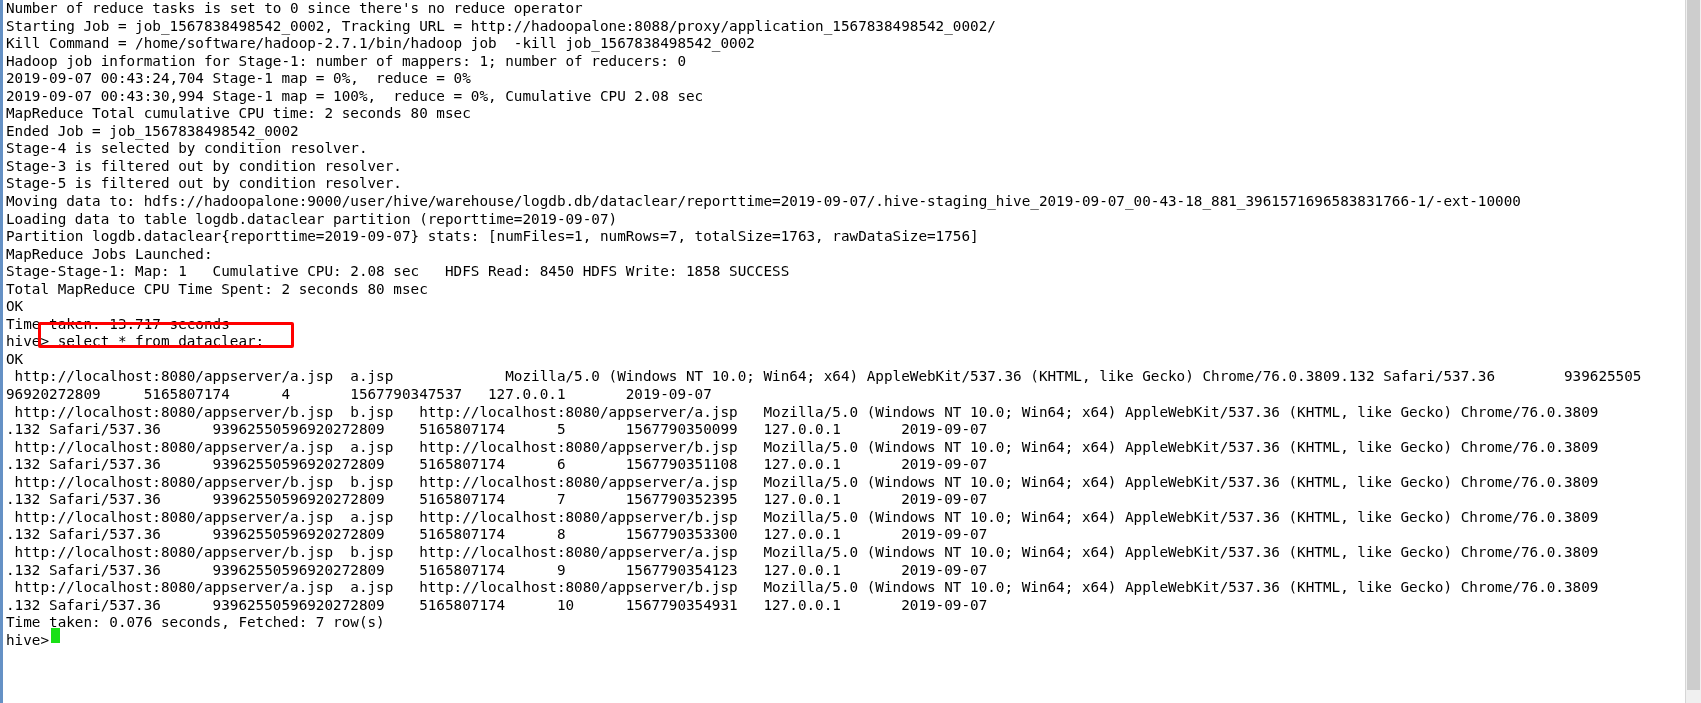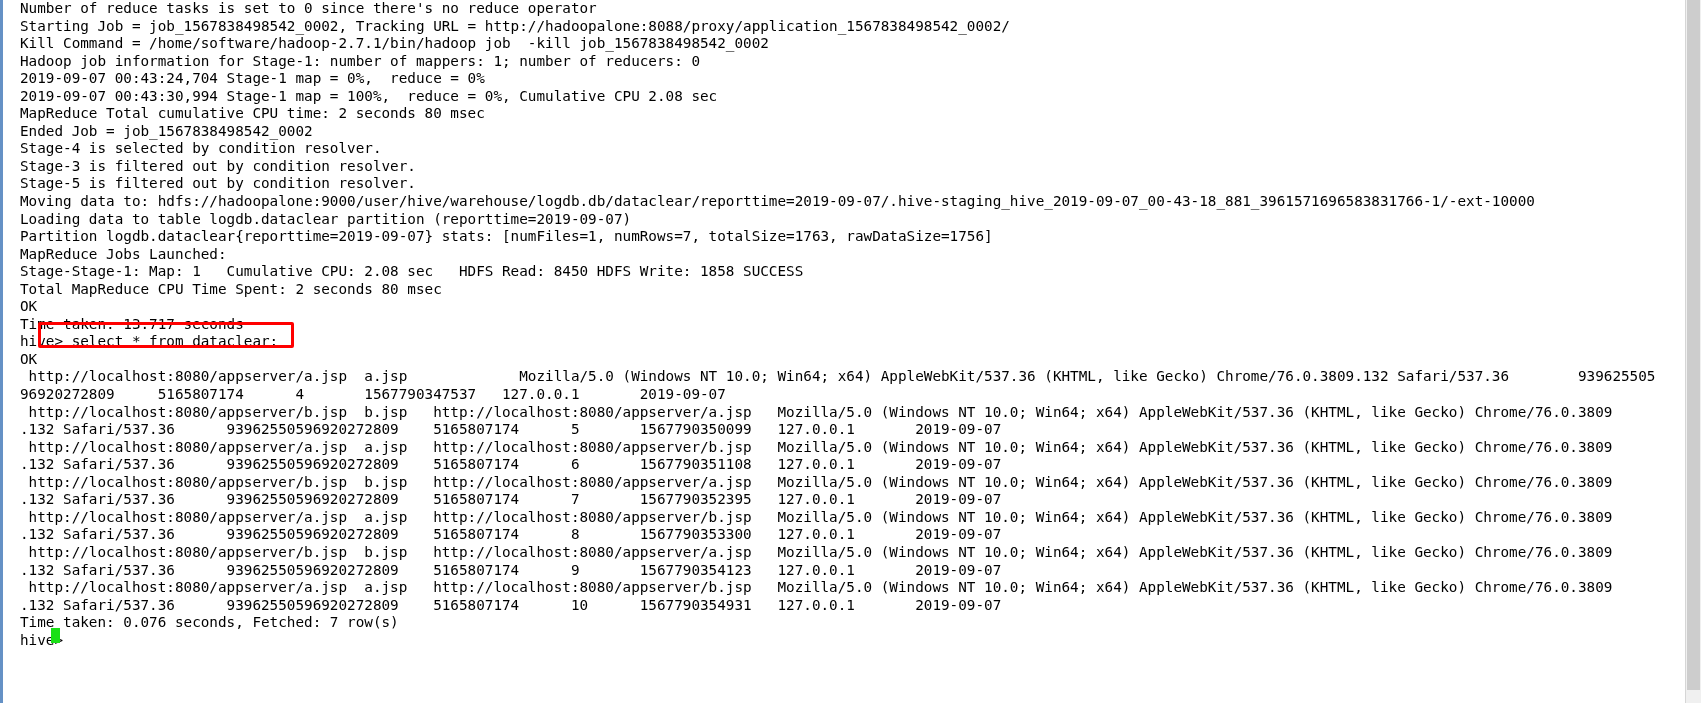--- a/index.html
+++ b/index.html
@@ -44,21 +44,21 @@
   #scroll-thumb {
     position: absolute;
     right: 1px;
     top: 0px;
     width: 13px;
     height: 690px;
     background: #cdcdcd;
   }
   #console-text {
     position: absolute;
-    left: 20px;
+    left: 6px;
     top: 0px;
     width: 1680px;
     font-family: "DejaVu Sans Mono", "Liberation Mono", monospace;
     font-size: 14.3px;
     line-height: 17.55px;
     color: #000000;
     white-space: pre;
     letter-spacing: 0px;
   }
   .line {

